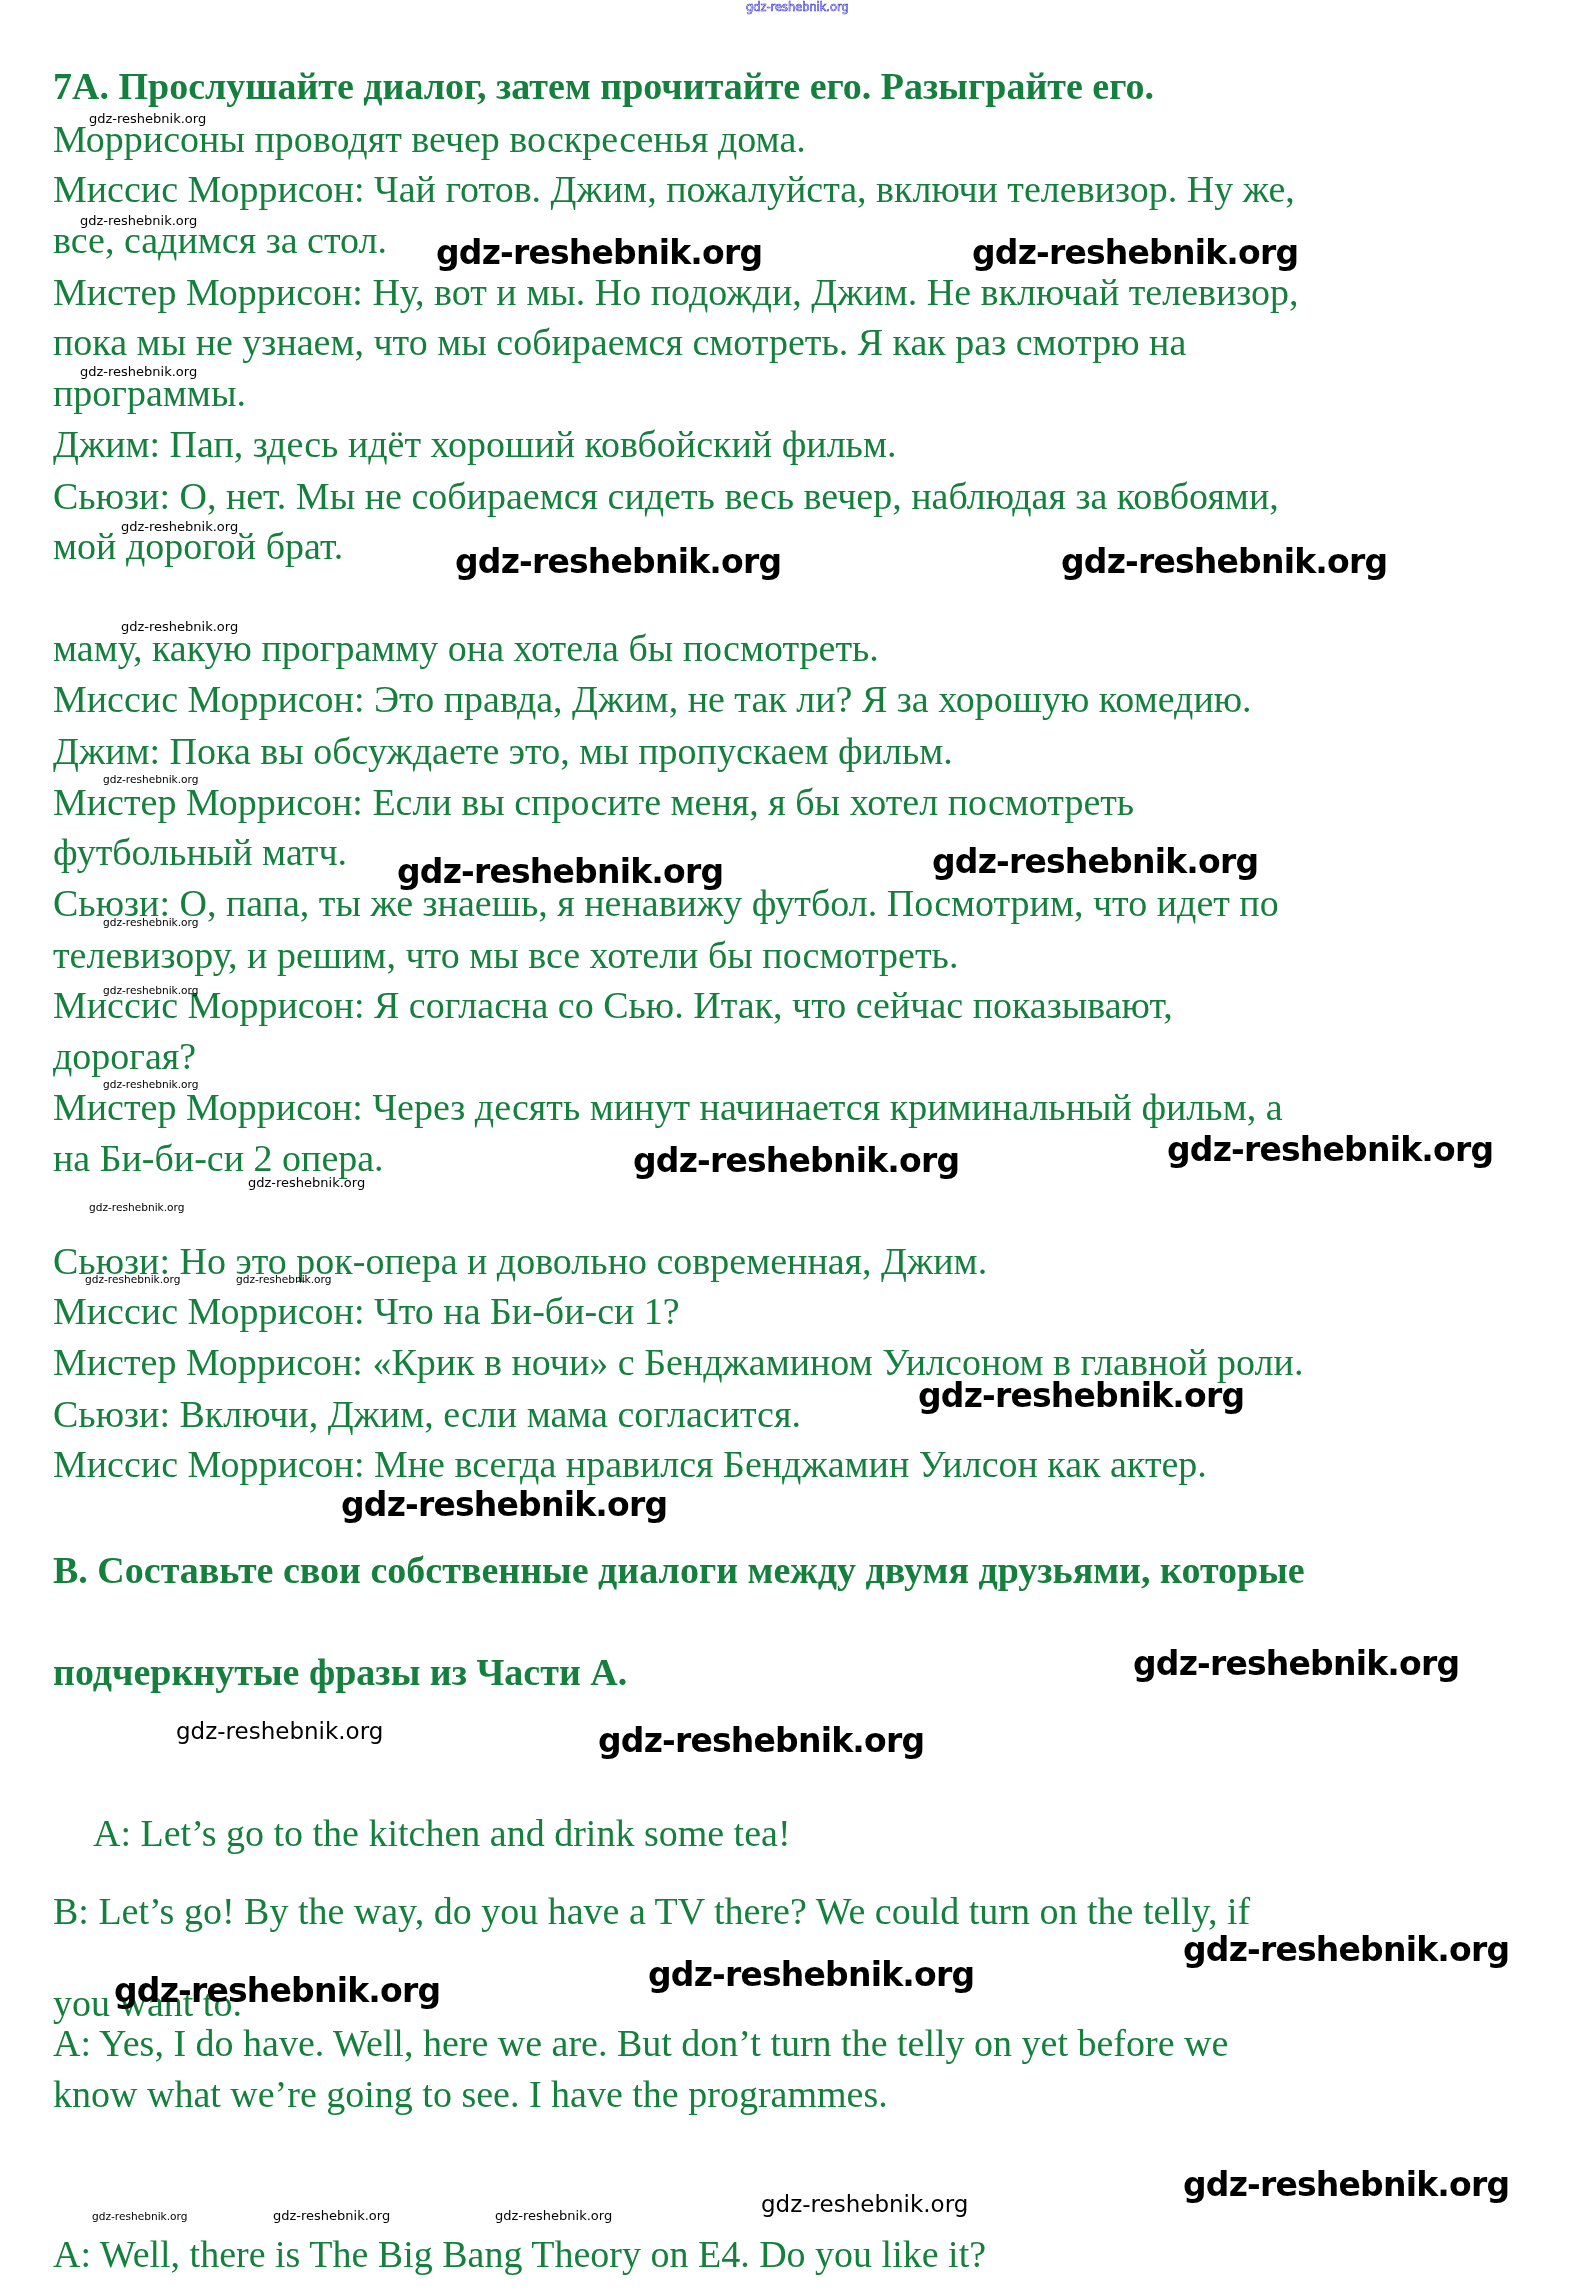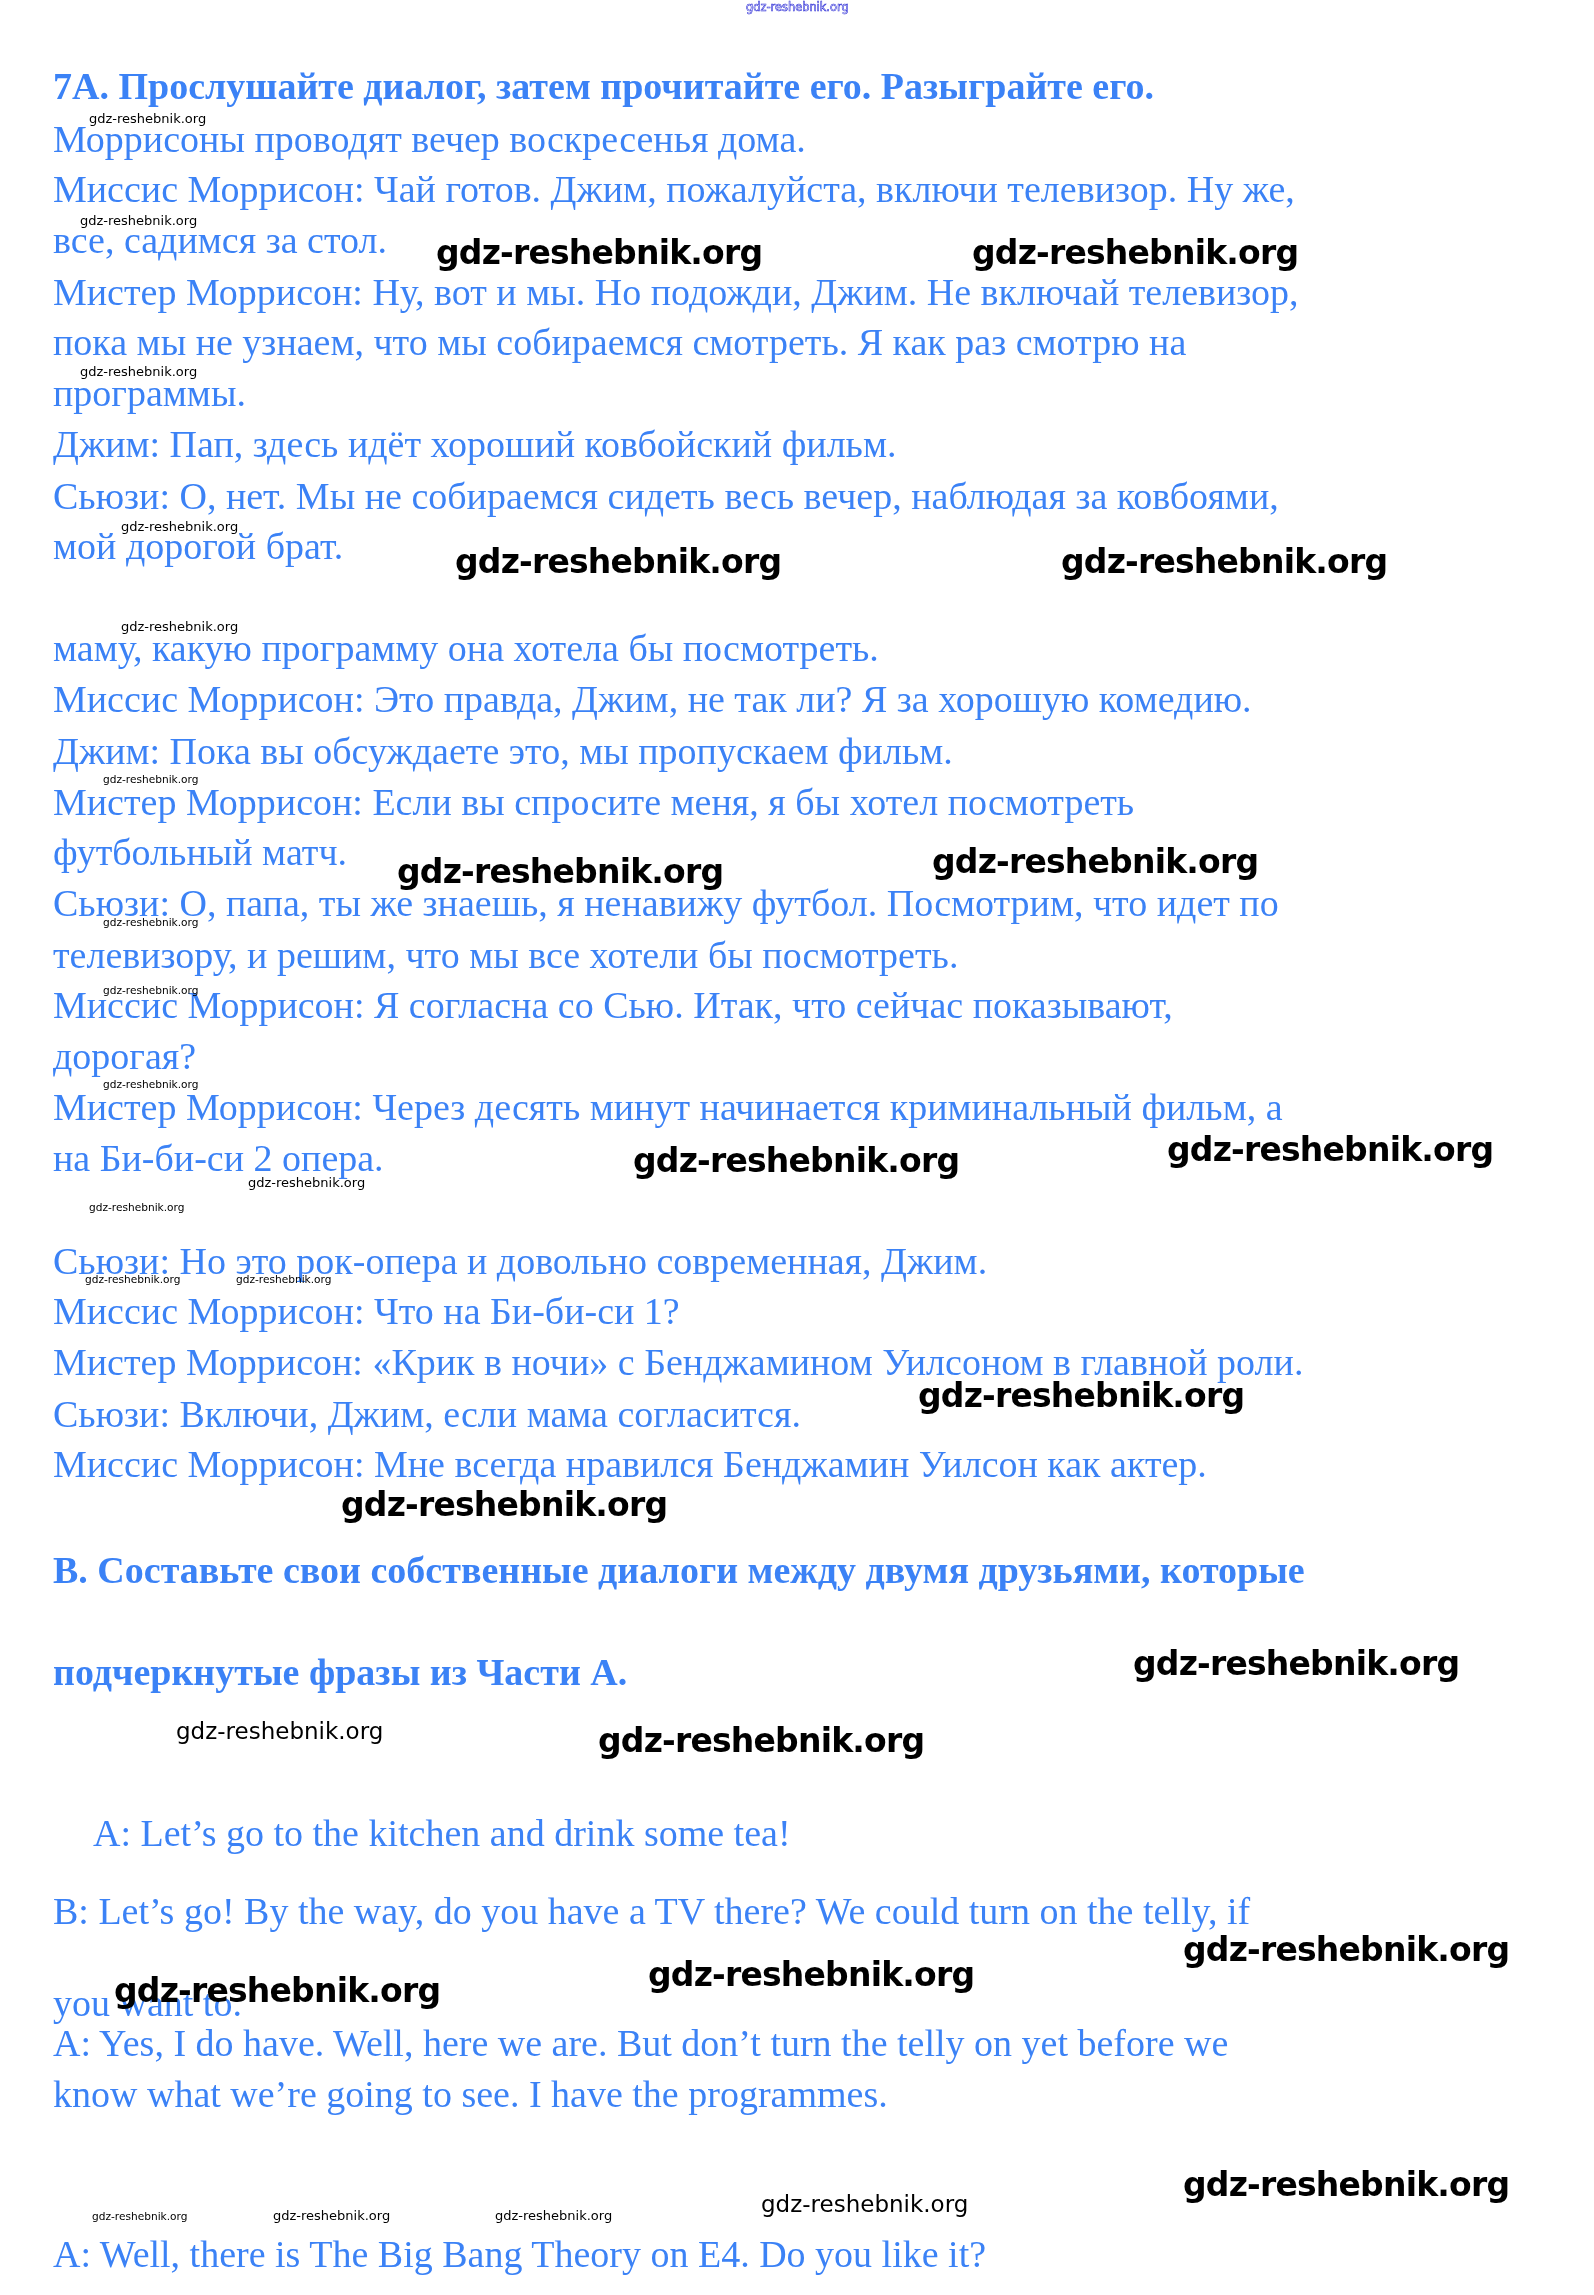--- a/index.html
+++ b/index.html
@@ -1,21 +1,21 @@
 <!DOCTYPE html>
 <html style="font-size:12px"><head>
 <meta charset="utf-8">
 <style>
   html, body { margin: 0; padding: 0; background: #ffffff; }
   body { width: 1595px; height: 2295px; position: relative; overflow: hidden; }
   .page { position: absolute; left: 0; top: 0; width: 1595px; height: 2295px; }
   .line {
     position: absolute; left: 53px; white-space: nowrap;
     font-family: "Liberation Serif", "DejaVu Serif", serif;
-    font-size: 38px; line-height: 1; color: #3b82f6;
+    font-size: 38px; line-height: 1; color: #15803d;
   }
   .bold { font-weight: bold; }
   .wm {
     position: absolute; white-space: nowrap;
     font-family: "DejaVu Sans", "Liberation Sans", sans-serif;
     color: #000; line-height: 1;
   }
   .wm-large { font-size: 33px; font-weight: 600; letter-spacing: -0.8px; }
   .wm-med { font-size: 23px; }
   .wm-small { font-size: 13px; }

